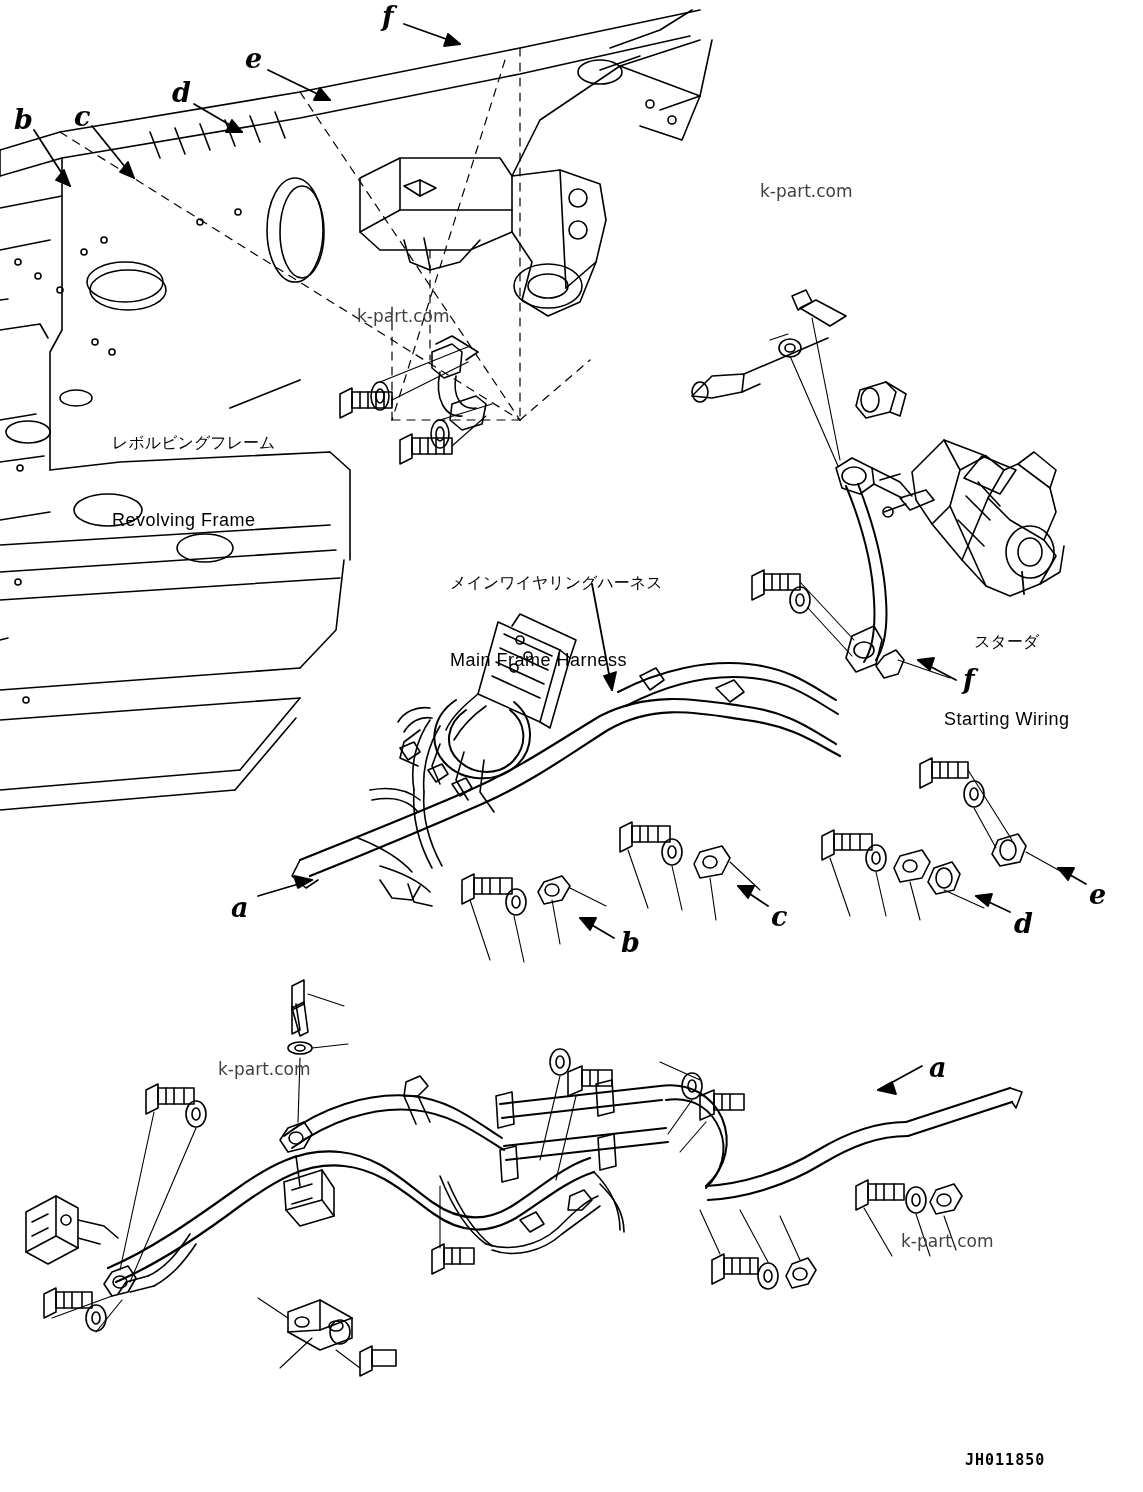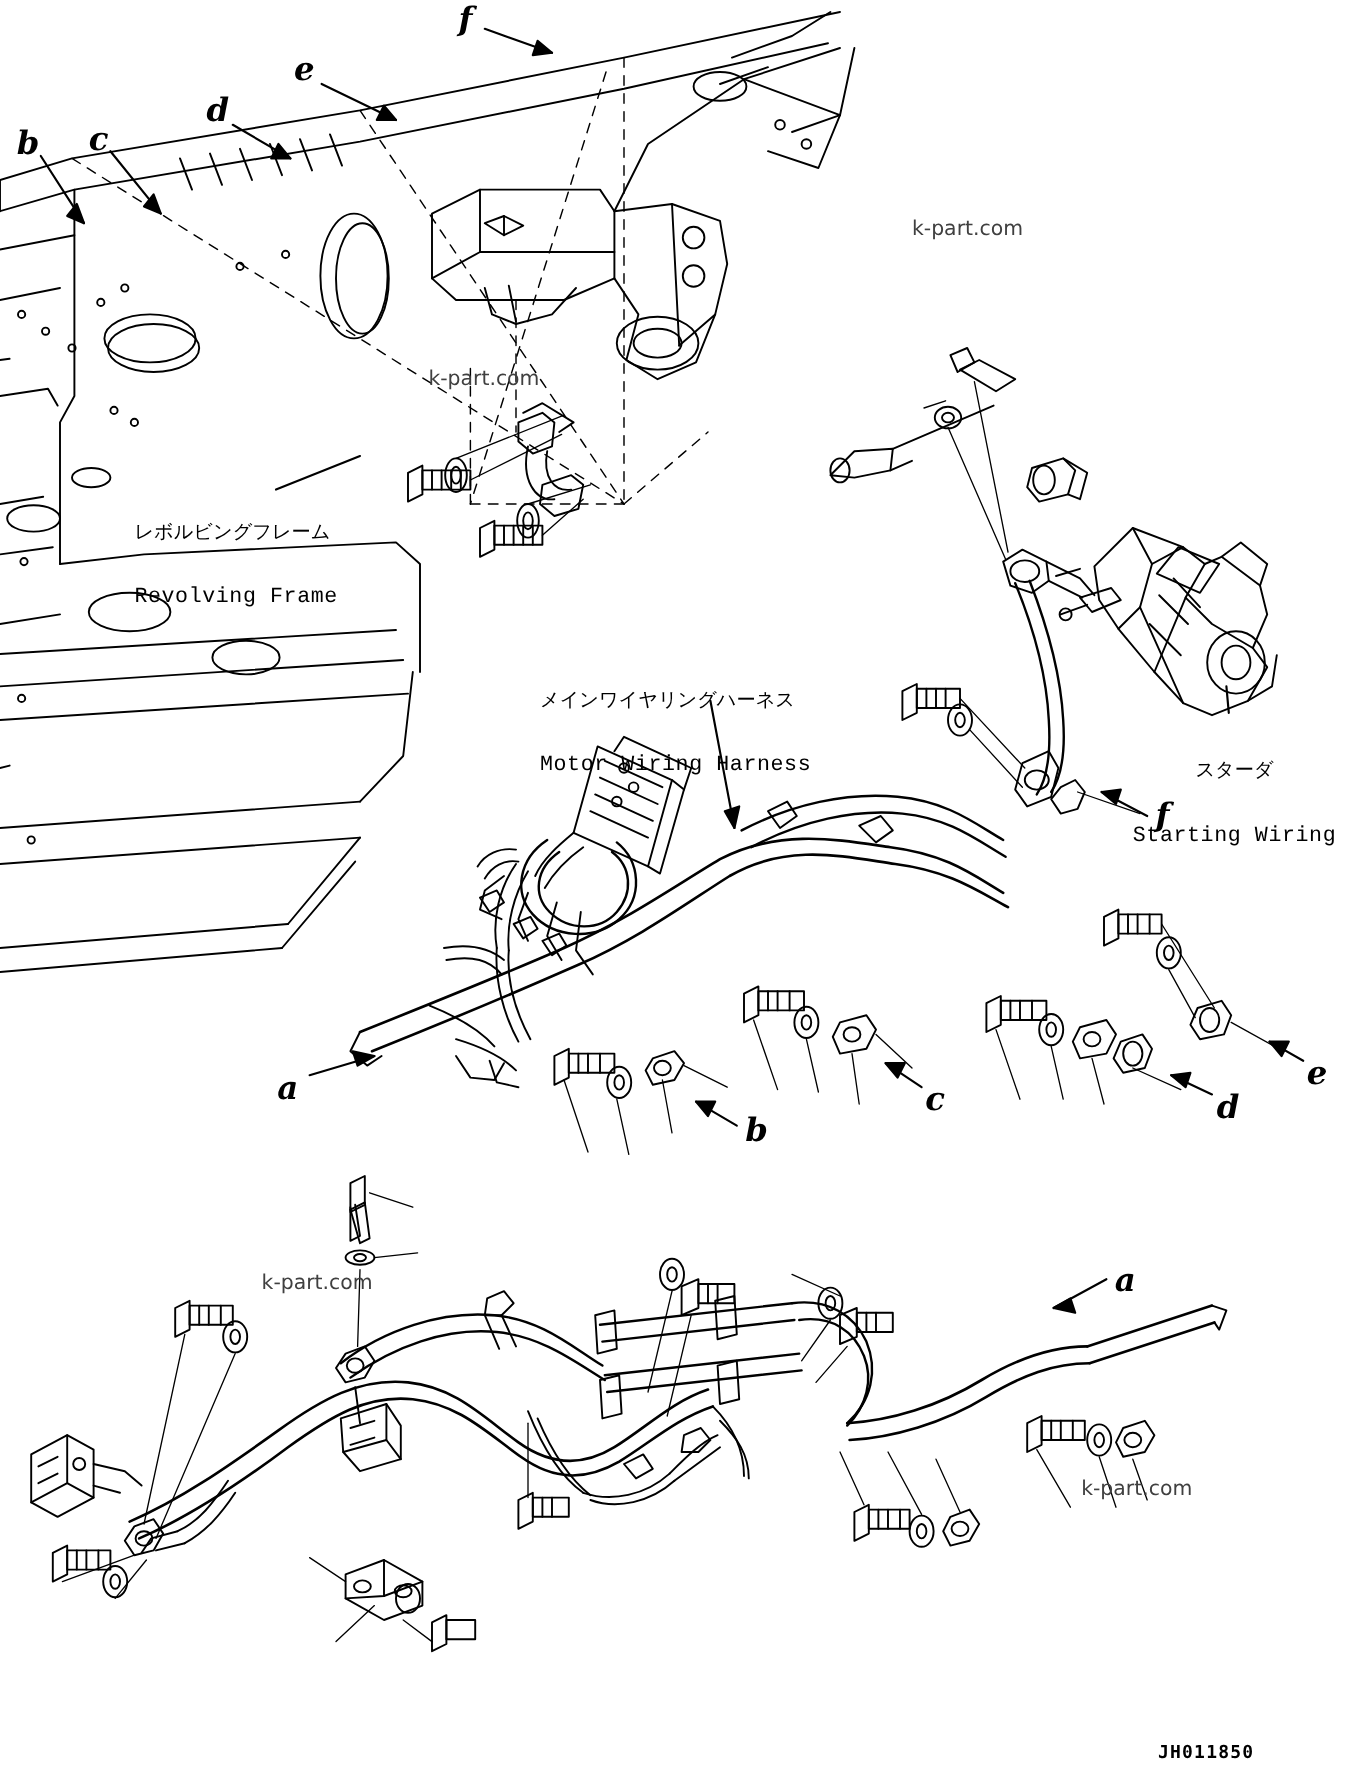--- a/index.html
+++ b/index.html
@@ -35,23 +35,24 @@
     font-style: italic;
     font-size: 27px;
     font-weight: 600;
   }
   .jp {
     font-family: "DejaVu Sans", sans-serif;
     font-size: 16px;
     letter-spacing: 0px;
   }
   .en {
-    font-family: Liberation Mono, monospace;
+    font-family: Liberation Sans, sans-serif;
     font-size: 18px;
     letter-spacing: 0.5px;
+    margin-top: 22px;
   }
   .wm {
     font-family: "DejaVu Sans", sans-serif;
     font-size: 17px;
     color: #404040;
   }
   .code {
     font-family: "DejaVu Sans Mono", monospace;
     font-size: 15px;
     letter-spacing: 1px;
@@ -573,21 +574,21 @@
   <div class="lbl callout" style="left:1089px;top:880px;">e</div>
   <div class="lbl callout" style="left:929px; top:1053px;">a</div>
 
   <div class="lbl" style="left:112px; top:398px;">
     <div class="jp">レボルビングフレーム</div>
     <div class="en">Revolving Frame</div>
   </div>
 
   <div class="lbl" style="left:450px; top:538px;">
     <div class="jp">メインワイヤリングハーネス</div>
-    <div class="en">Motor Wiring Harness</div>
+    <div class="en">Main Frame Harness</div>
   </div>
 
   <div class="lbl ctr" style="left:944px; top:597px;">
     <div class="jp">スターダ</div>
     <div class="en">Starting Wiring</div>
   </div>
 
   <div class="lbl wm" style="left:760px;  top:182px;">k-part.com</div>
   <div class="lbl wm" style="left:357px;  top:307px;">k-part.com</div>
   <div class="lbl wm" style="left:218px;  top:1060px;">k-part.com</div>

